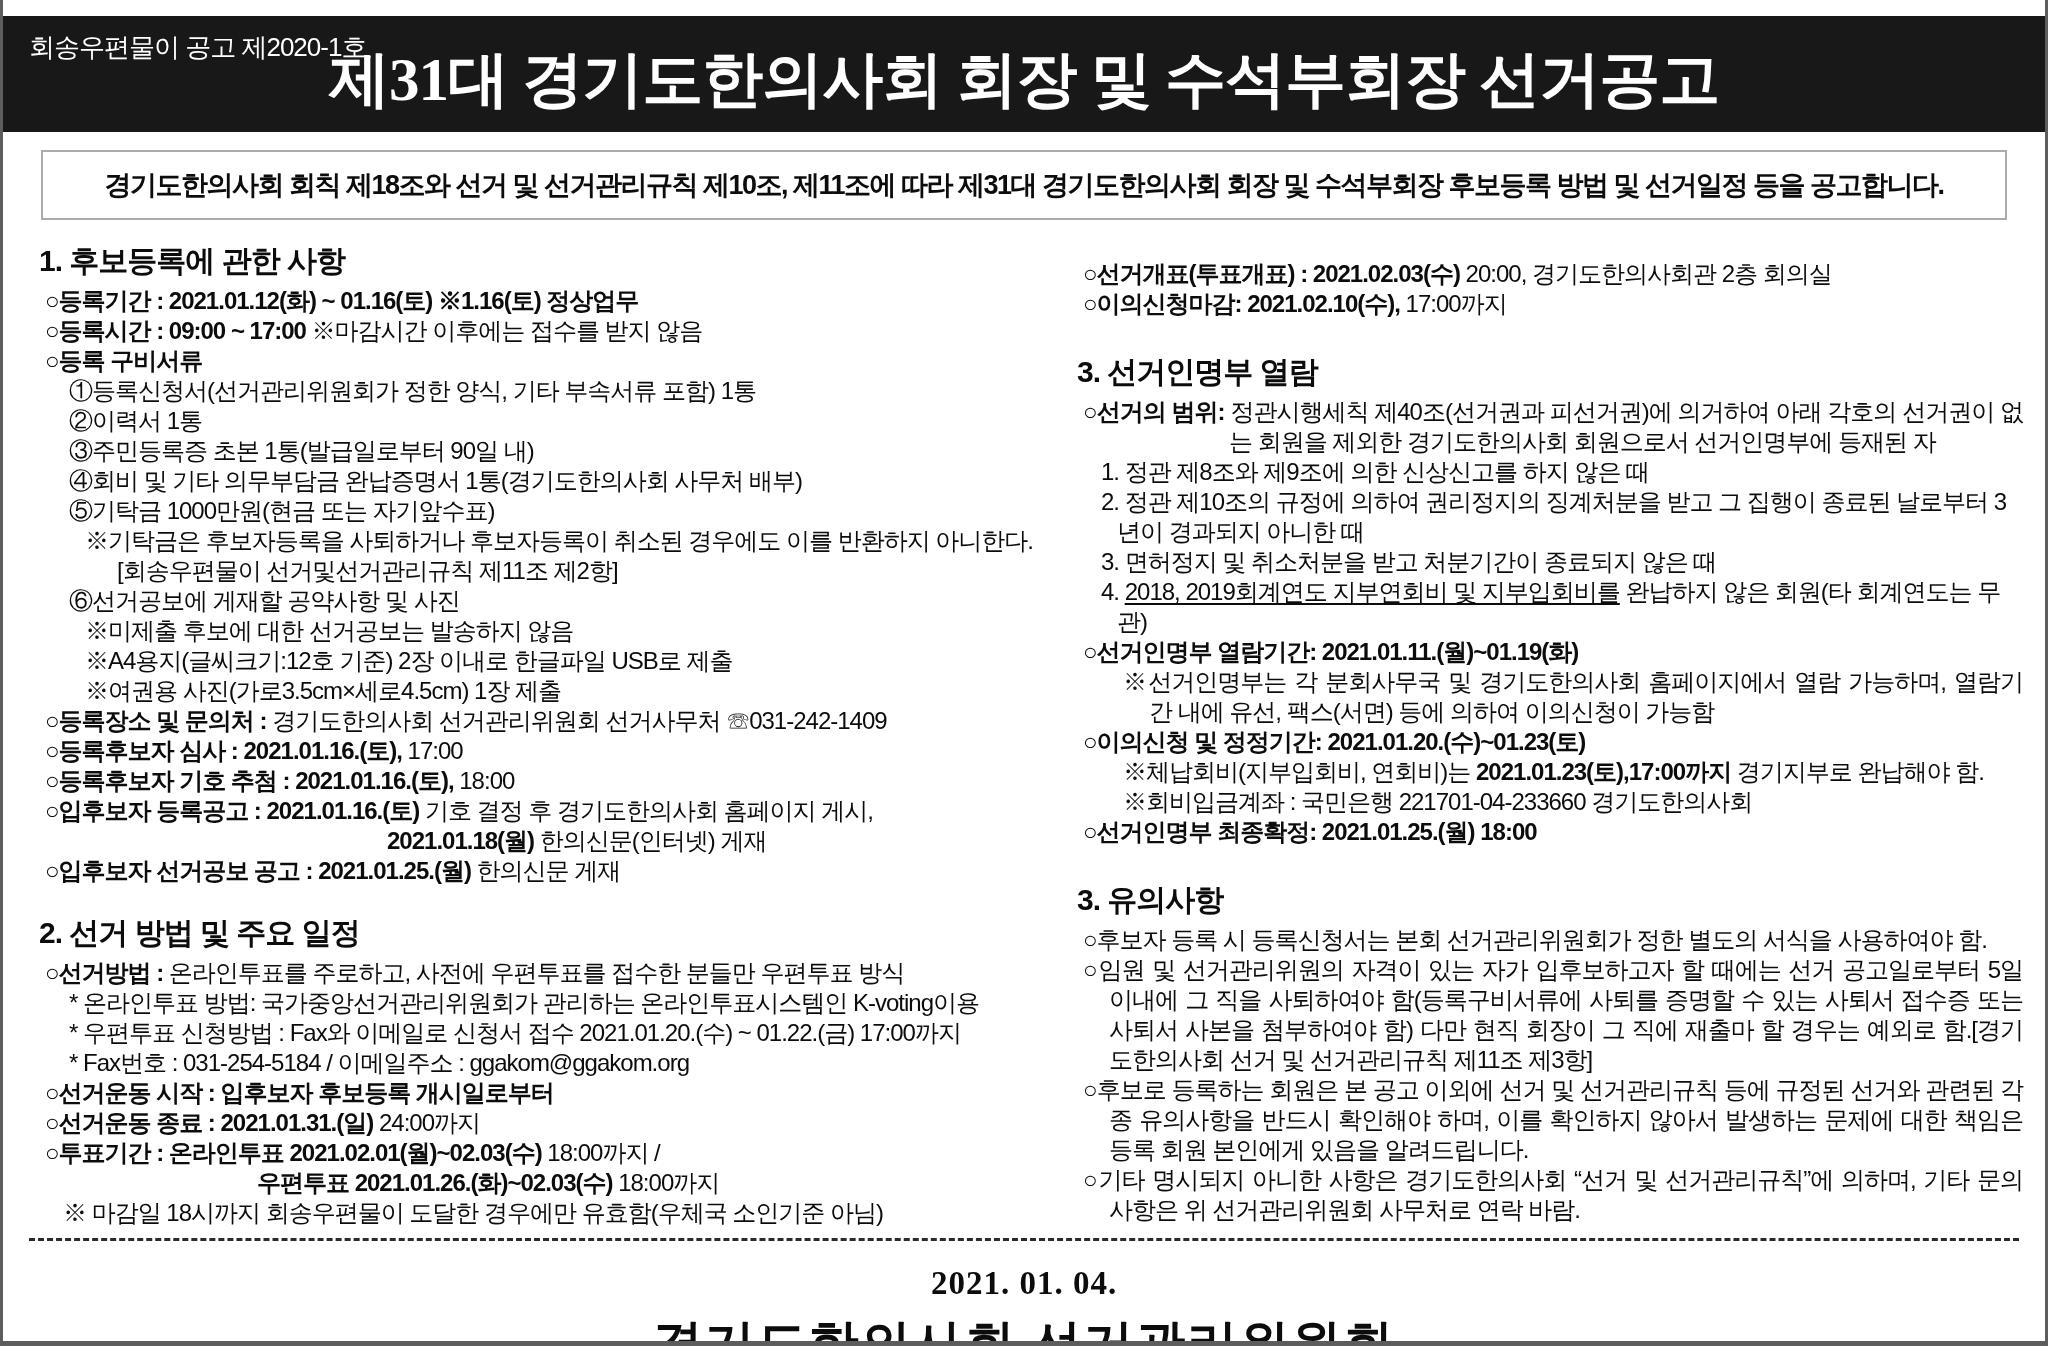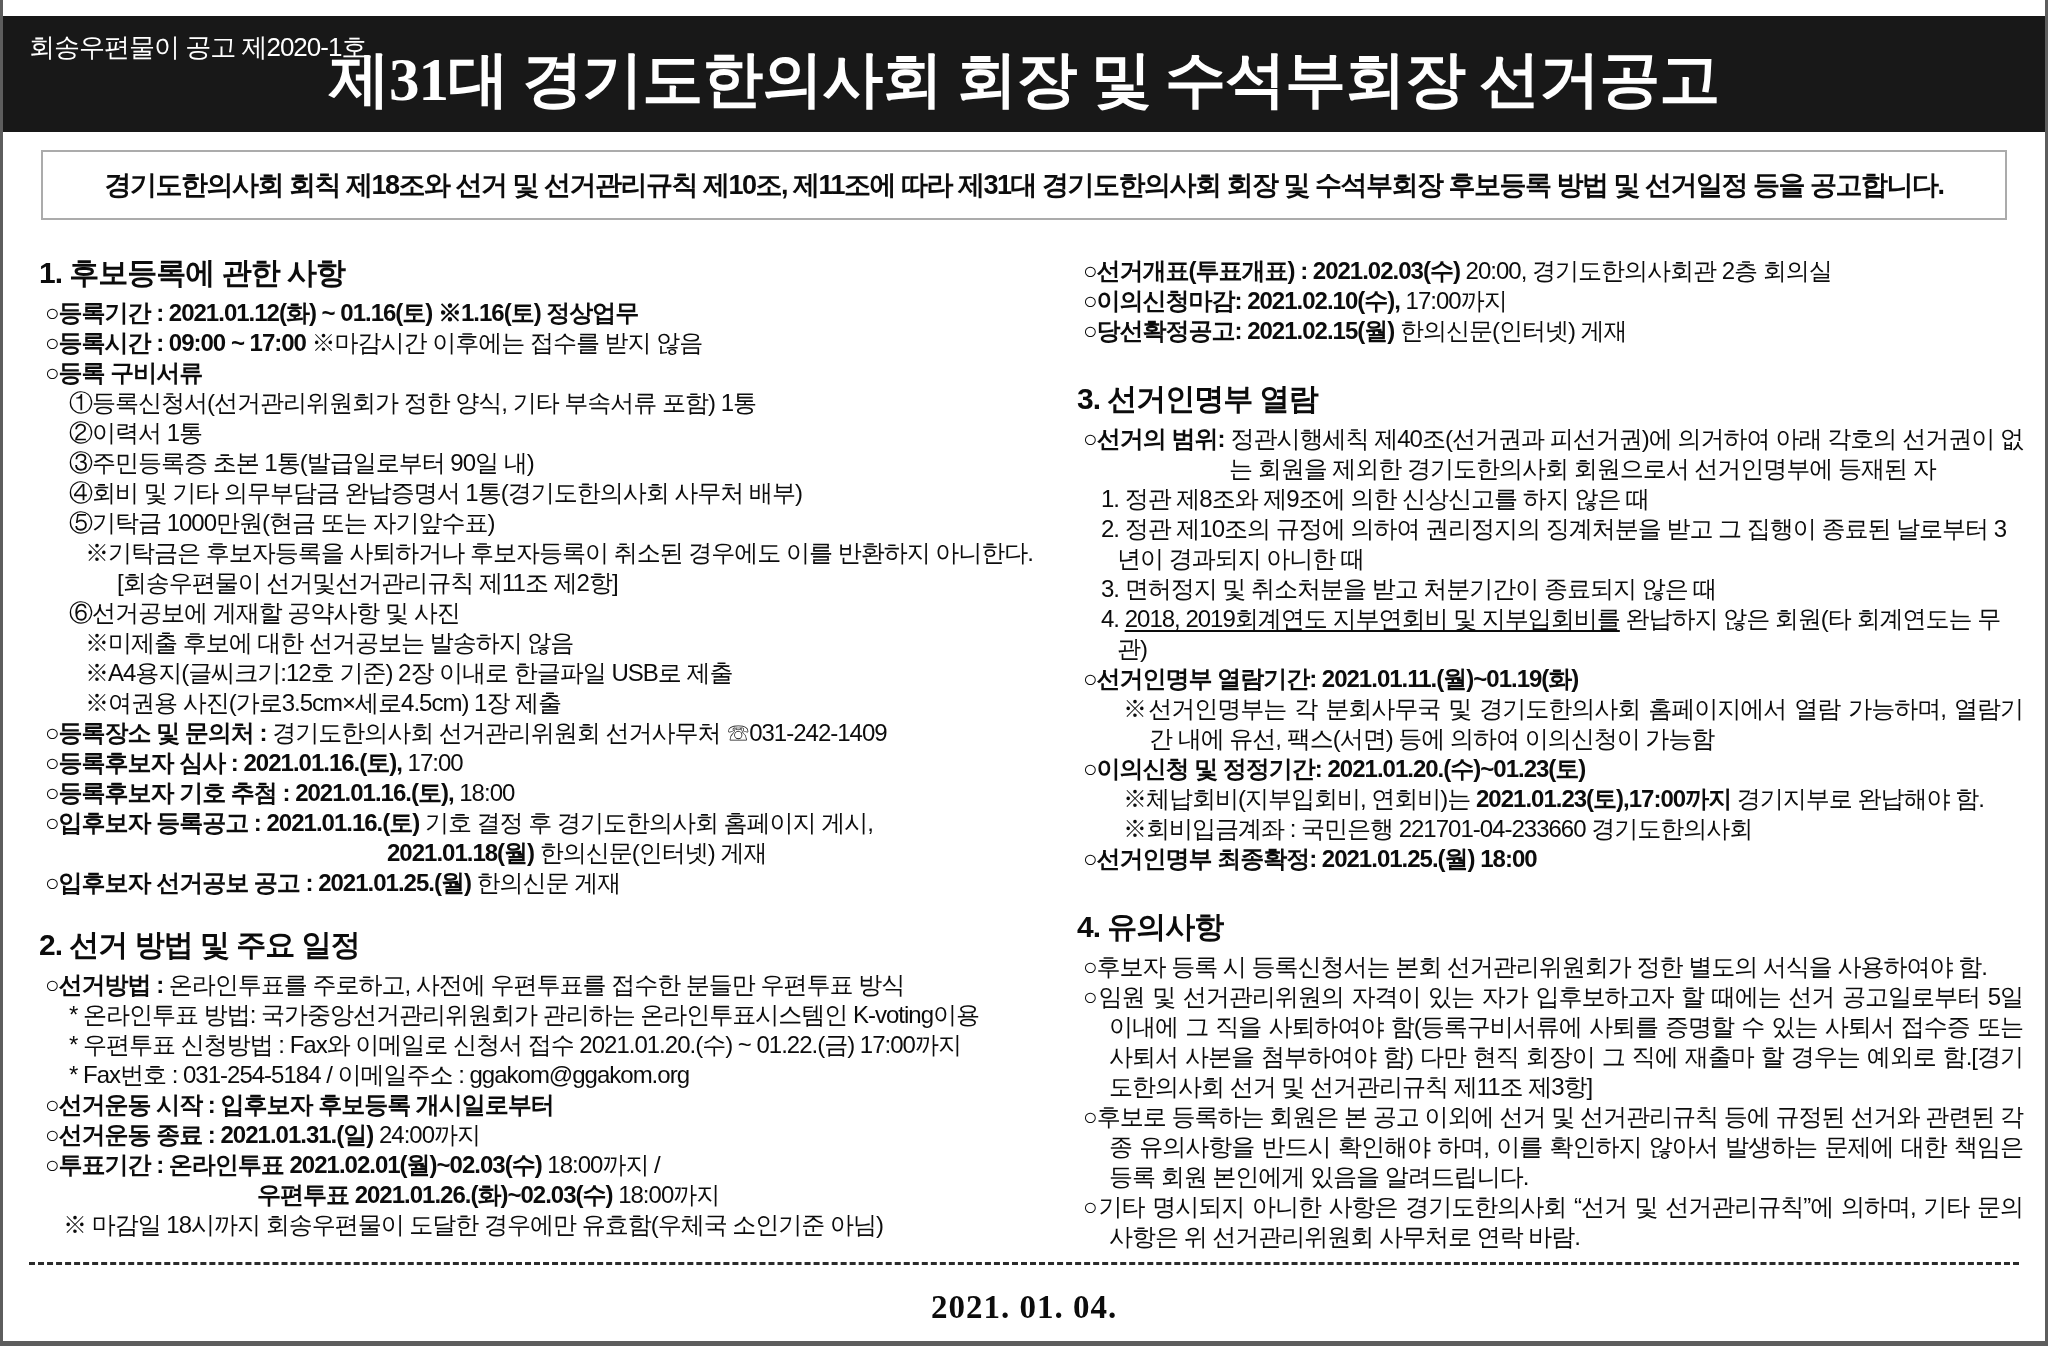--- a/index.html
+++ b/index.html
@@ -150,36 +150,35 @@
         <div class="txt ind-bullet"><span class="b">○선거운동 시작 : 입후보자 후보등록 개시일로부터</span></div>
         <div class="txt ind-bullet"><span class="b">○선거운동 종료 : 2021.01.31.(일) </span><span>24:00까지</span></div>
         <div class="txt ind-bullet"><span class="b">○투표기간 : 온라인투표 2021.02.01(월)~02.03(수) </span><span>18:00까지 /</span></div>
         <div class="txt ind-contmail"><span class="b">우편투표 2021.01.26.(화)~02.03(수) </span><span>18:00까지</span></div>
         <div class="txt ind-note1"><span>※ 마감일 18시까지 회송우편물이 도달한 경우에만 유효함(우체국 소인기준 아님)</span></div>
       </div>
     <div class="col-right" id="col-right">
         <div class="gap" style="height: 14px;"></div>
         <div class="txt ind-bullet"><span class="b">○선거개표(투표개표) : 2021.02.03(수) </span><span>20:00, 경기도한의사회관 2층 회의실</span></div>
         <div class="txt ind-bullet"><span class="b">○이의신청마감: 2021.02.10(수), </span><span>17:00까지</span></div>
-        <div class="txt ind-bullet"><span class="b">○당선확정공고: 2021.02.15(월) </span><span>한의신문(인터넷) 게재</span></div>
         <div class="gap" style="height: 34px;"></div>
         <div class="sec-heading">3. 선거인명부 열람</div>
         <div class="txt ind-range just"><span class="b">○선거의 범위: </span><span>정관시행세칙 제40조(선거권과 피선거권)에 의거하여 아래 각호의 선거권이 없는 회원을 제외한 경기도한의사회 회원으로서 선거인명부에 등재된 자</span></div>
         <div class="txt ind-numbered"><span>1. 정관 제8조와 제9조에 의한 신상신고를 하지 않은 때</span></div>
         <div class="txt ind-numbered"><span>2. 정관 제10조의 규정에 의하여 권리정지의 징계처분을 받고 그 집행이 종료된 날로부터 3년이 경과되지 아니한 때</span></div>
         <div class="txt ind-numbered"><span>3. 면허정지 및 취소처분을 받고 처분기간이 종료되지 않은 때</span></div>
         <div class="txt ind-numbered"><span>4. </span><span class="u">2018, 2019회계연도 지부연회비 및 지부입회비를</span><span> 완납하지 않은 회원(타 회계연도는 무관)</span></div>
         <div class="txt ind-bullet"><span class="b">○선거인명부 열람기간: 2021.01.11.(월)~01.19(화)</span></div>
         <div class="txt ind-note just"><span>※선거인명부는 각 분회사무국 및 경기도한의사회 홈페이지에서 열람 가능하며, 열람기간 내에 유선, 팩스(서면) 등에 의하여 이의신청이 가능함</span></div>
         <div class="txt ind-bullet"><span class="b">○이의신청 및 정정기간: 2021.01.20.(수)~01.23(토)</span></div>
         <div class="txt ind-note"><span>※체납회비(지부입회비, 연회비)는 </span><span class="b">2021.01.23(토),17:00까지</span><span> 경기지부로 완납해야 함.</span></div>
         <div class="txt ind-note"><span>※회비입금계좌 : 국민은행 221701-04-233660 경기도한의사회</span></div>
         <div class="txt ind-bullet"><span class="b">○선거인명부 최종확정: 2021.01.25.(월) 18:00</span></div>
         <div class="gap" style="height: 34px;"></div>
-        <div class="sec-heading">4. 유의사항</div>
+        <div class="sec-heading">3. 유의사항</div>
         <div class="txt ind-bullet"><span>○후보자 등록 시 등록신청서는 본회 선거관리위원회가 정한 별도의 서식을 사용하여야 함.</span></div>
         <div class="txt ind-bullet just"><span>○임원 및 선거관리위원의 자격이 있는 자가 입후보하고자 할 때에는 선거 공고일로부터 5일 이내에 그 직을 사퇴하여야 함(등록구비서류에 사퇴를 증명할 수 있는 사퇴서 접수증 또는 사퇴서 사본을 첨부하여야 함) 다만 현직 회장이 그 직에 재출마 할 경우는 예외로 함.[경기도한의사회 선거 및 선거관리규칙 제11조 제3항]</span></div>
         <div class="txt ind-bullet just"><span>○후보로 등록하는 회원은 본 공고 이외에 선거 및 선거관리규칙 등에 규정된 선거와 관련된 각종 유의사항을 반드시 확인해야 하며, 이를 확인하지 않아서 발생하는 문제에 대한 책임은 등록 회원 본인에게 있음을 알려드립니다.</span></div>
         <div class="txt ind-bullet just"><span>○기타 명시되지 아니한 사항은 경기도한의사회 “선거 및 선거관리규칙”에 의하며, 기타 문의사항은 위 선거관리위원회 사무처로 연락 바람.</span></div>
       </div>
   </main>
 
   <div class="sep-dashed"></div>
 
   <footer>

